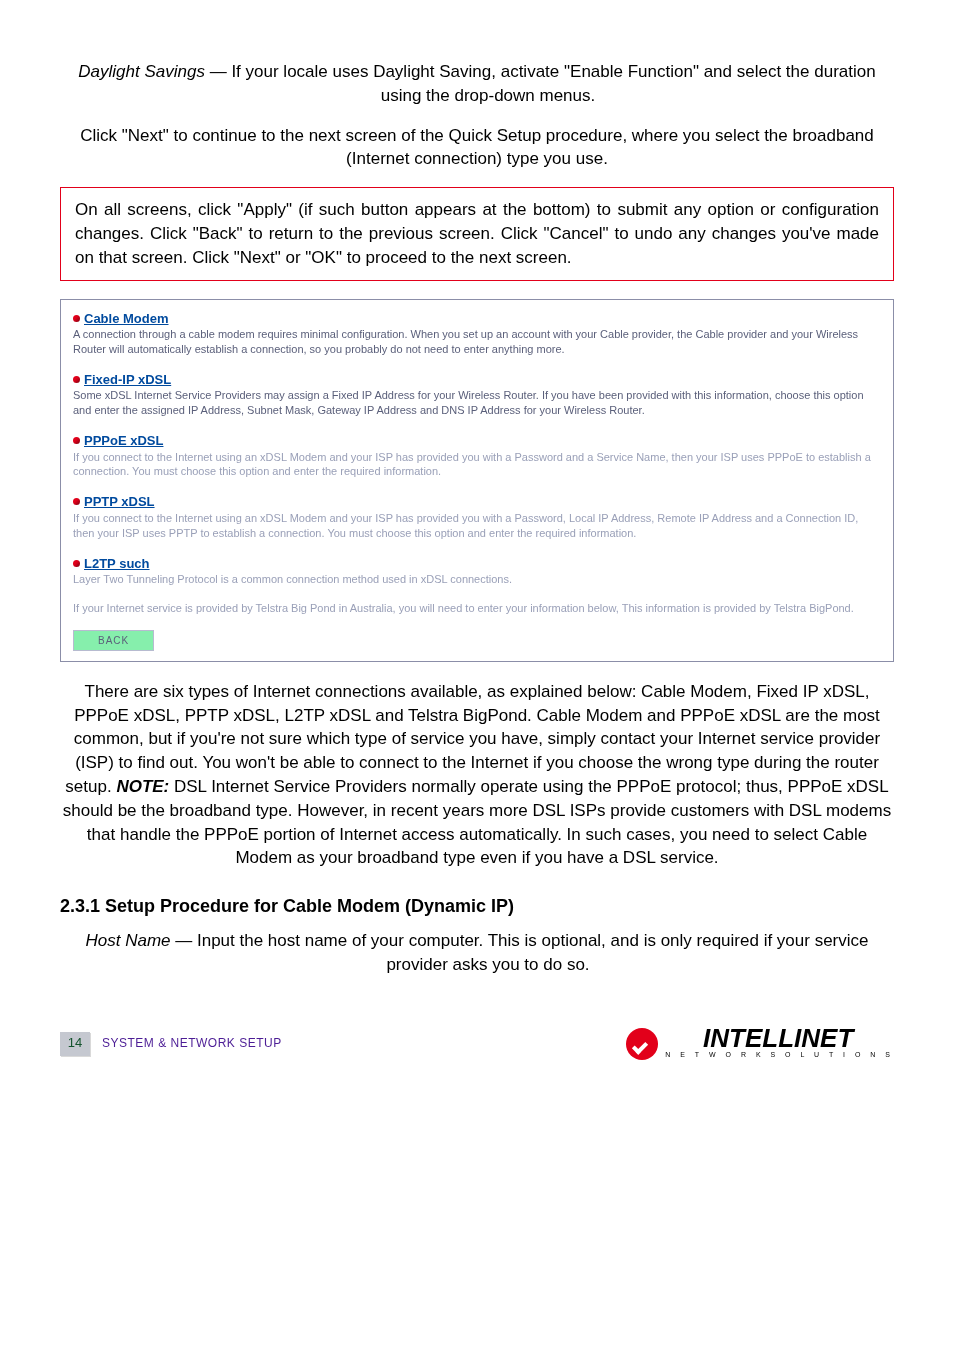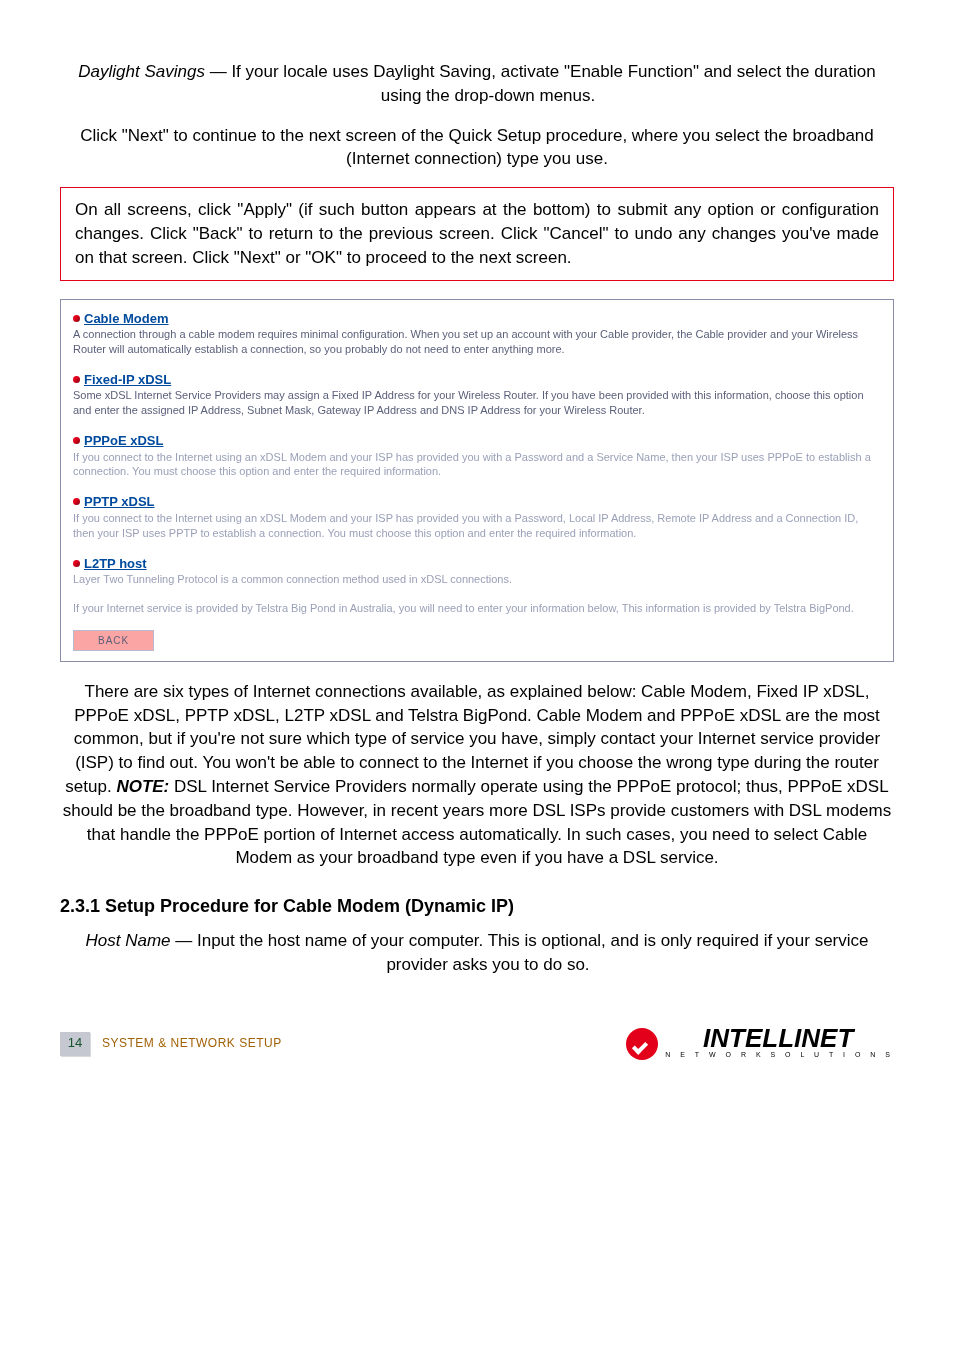--- a/index.html
+++ b/index.html
@@ -50,21 +50,21 @@
     margin-right: 4px;
     vertical-align: 1px;
   }
   .router-box .desc {
     color: #5a5f7a;
   }
   .router-box .desc.pale { color: #9aa0b8; }
   .router-box .back-btn {
     display: inline-block;
     border: 1px solid #b7bbd0;
-    background: #fca5a5;
+    background: #86efac;
     color: #5a5f7a;
     font-size: 10px;
     padding: 4px 24px;
     letter-spacing: 1px;
     font-family: inherit;
   }
 
   .section-heading {
     font-family: Arial, Helvetica, sans-serif;
     font-weight: bold;
@@ -90,21 +90,21 @@
     color: #14532d;
     font-size: 13px;
     width: 30px;
     height: 24px;
     display: flex;
     align-items: center;
     justify-content: center;
     box-shadow: 1px 1px 0 rgba(0,0,0,0.15);
   }
   .footer-text {
-    color: #a16207;
+    color: #4c1d95;
     font-size: 12px;
     letter-spacing: 0.5px;
   }
 
   .logo {
     display: flex;
     align-items: center;
     gap: 4px;
   }
   .logo-check {
@@ -175,21 +175,21 @@
       <div><span class="bullet"></span><a class="heading" href="#">PPPoE xDSL</a></div>
       <div class="desc pale">If you connect to the Internet using an xDSL Modem and your ISP has provided you with a Password and a Service Name, then your ISP uses PPPoE to establish a connection. You must choose this option and enter the required information.</div>
     </div>
 
     <div class="section">
       <div><span class="bullet"></span><a class="heading" href="#">PPTP xDSL</a></div>
       <div class="desc pale">If you connect to the Internet using an xDSL Modem and your ISP has provided you with a Password, Local IP Address, Remote IP Address and a Connection ID, then your ISP uses PPTP to establish a connection. You must choose this option and enter the required information.</div>
     </div>
 
     <div class="section">
-      <div><span class="bullet"></span><a class="heading" href="#">L2TP host</a></div>
+      <div><span class="bullet"></span><a class="heading" href="#">L2TP such</a></div>
       <div class="desc pale">Layer Two Tunneling Protocol is a common connection method used in xDSL connections.</div>
     </div>
 
     <div class="section">
       <div class="desc pale">If your Internet service is provided by Telstra Big Pond in Australia, you will need to enter your information below, This information is provided by Telstra BigPond.</div>
     </div>
 
     <button class="back-btn">BACK</button>
   </div>
 

